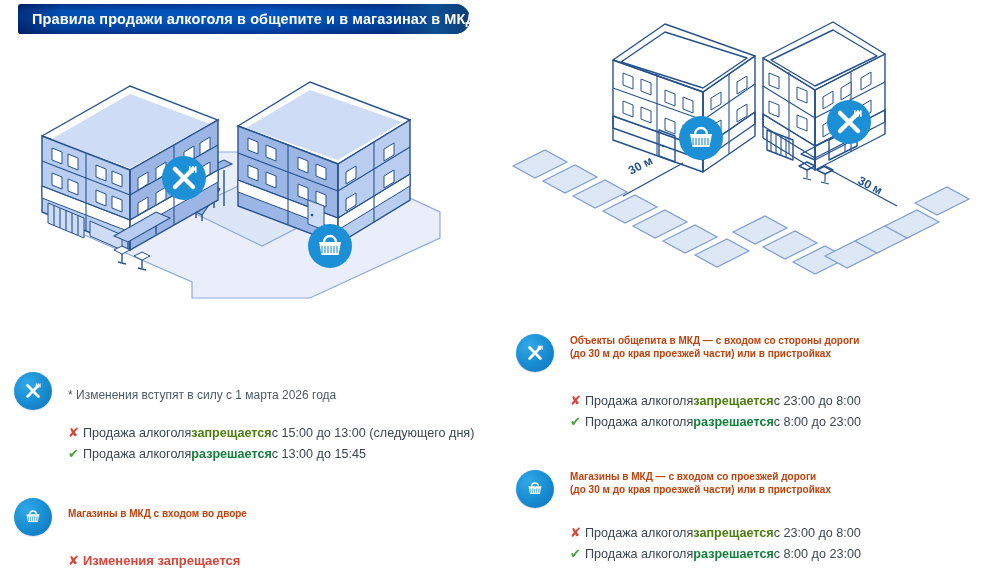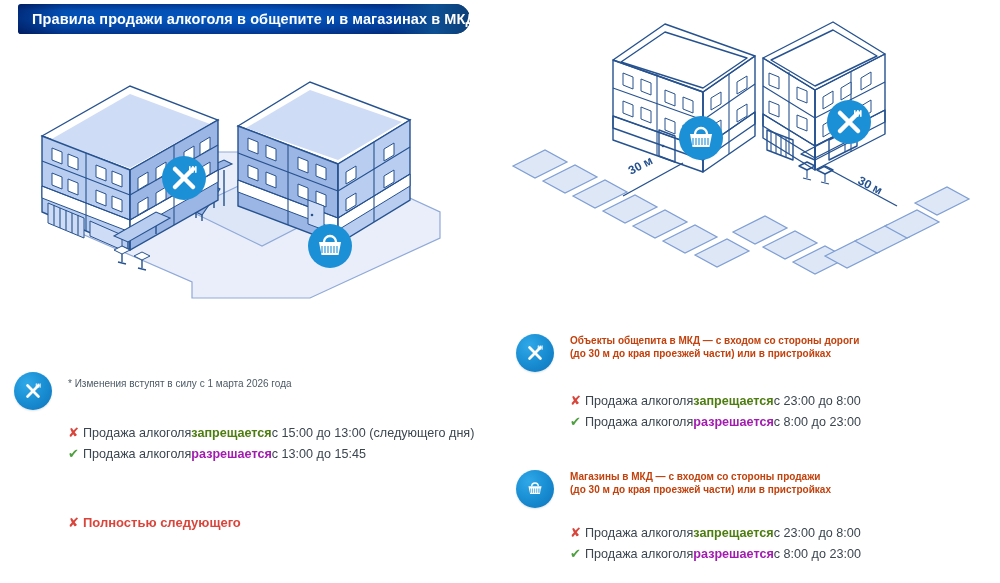--- a/index.html
+++ b/index.html
@@ -49,37 +49,37 @@
     flex:0 0 38px;display:flex;align-items:center;justify-content:center;
     box-shadow:0 1px 2px rgba(0,0,0,.12);
   }
   .badge svg{display:block;}
   .head-txt{margin-left:16px;}
   .head-title{
     color:#c2410c;font-size:10px;font-weight:bold;line-height:1.33;
     white-space:nowrap;
   }
   .head-note{
-    color:#4c5a66;font-size:10px;margin-top:6px;font-weight:normal;
+    color:#4c5a66;font-size:12px;margin-top:16px;font-weight:normal;
     white-space:nowrap;
     text-align:right;
   }
   .rules{margin-top:12px;}
   .rule{
     font-size:12.6px;color:#3b4650;line-height:1.62;
     white-space:nowrap;display:flex;align-items:baseline;
   }
   .mark{
     display:inline-block;width:15px;flex:0 0 15px;
     font-weight:bold;font-size:13px;
   }
   .mark.no{color:#d9453b;}
   .mark.yes{color:#4d9f3f;}
   .kw-no{color:#4d7c0f;font-weight:bold;}
-  .kw-yes{color:#a21caf;font-weight:bold;}
+  .kw-yes{color:#15803d;font-weight:bold;}
   .rule-red{color:#d9453b;font-weight:bold;font-size:13px;}
 </style>
 </head>
 <body>
 
 <div class="page">
 
   <div class="banner">
     <div class="banner-cap"></div>
     <span class="banner-text">Правила продажи алкоголя в общепите и в магазинах в МКД</span>
@@ -420,24 +420,43 @@
       <div class="rule">
         <span class="mark yes">✔</span>
         <span>Продажа алкоголя </span>
           <span class="kw-yes">разрешается</span>
           <span> с 13:00 до 15:45</span>
       </div>
     </div>
   </div>
 
   <div class="block" style="left:14px;top:498px;">
+    <div class="blk-head">
+      <div class="badge">
+        <svg width="24" height="24" viewBox="0 0 44 44" aria-hidden="true">
+          <path d="M10 17 h24 l-3 14 h-18 Z" fill="#ffffff"></path>
+          <path d="M16 17 a6 6 0 0 1 12 0" fill="none" stroke="#ffffff" stroke-width="2.6"></path>
+          <g stroke="#1a8fd4" stroke-width="1.2">
+            <line x1="14" y1="21" x2="14" y2="29"></line>
+            <line x1="17.5" y1="21" x2="17.5" y2="29"></line>
+            <line x1="21" y1="21" x2="21" y2="29"></line>
+            <line x1="24.5" y1="21" x2="24.5" y2="29"></line>
+            <line x1="28" y1="21" x2="28" y2="29"></line>
+            <line x1="31" y1="21" x2="31" y2="29"></line>
+          </g>
+        </svg>
+      </div>
+      <div class="head-txt" style="padding-top:9px;">
+        <div class="head-title">Магазины в МКД с входом во дворе</div>
+      </div>
+    </div>
     <div class="rules" style="margin-left:54px;margin-top:14px;">
       <div class="rule">
         <span class="mark no">✘</span>
-        <span class="rule-red">Полностью следующего</span>
+        <span class="rule-red">Изменения запрещается</span>
       </div>
     </div>
   </div>
 
   <div class="block" style="left:516px;top:334px;">
     <div class="blk-head">
       <div class="badge">
         <svg width="24" height="24" viewBox="0 0 44 44" aria-hidden="true">
           <g stroke="#ffffff" stroke-width="5" stroke-linecap="round">
             <line x1="12" y1="12" x2="32" y2="32"></line>
@@ -481,21 +500,21 @@
             <line x1="14" y1="21" x2="14" y2="29"></line>
             <line x1="17.5" y1="21" x2="17.5" y2="29"></line>
             <line x1="21" y1="21" x2="21" y2="29"></line>
             <line x1="24.5" y1="21" x2="24.5" y2="29"></line>
             <line x1="28" y1="21" x2="28" y2="29"></line>
             <line x1="31" y1="21" x2="31" y2="29"></line>
           </g>
         </svg>
       </div>
       <div class="head-txt">
-        <div class="head-title">Магазины в МКД — с входом со стороны продажи</div>
+        <div class="head-title">Магазины в МКД — с входом со проезжей дороги</div>
         <div class="head-title">(до 30 м до края проезжей части) или в пристройках</div>
       </div>
     </div>
     <div class="rules" style="margin-left:54px;margin-top:14px;">
       <div class="rule">
         <span class="mark no">✘</span>
         <span>Продажа алкоголя </span>
           <span class="kw-no">запрещается</span>
           <span> с 23:00 до 8:00</span>
       </div>

